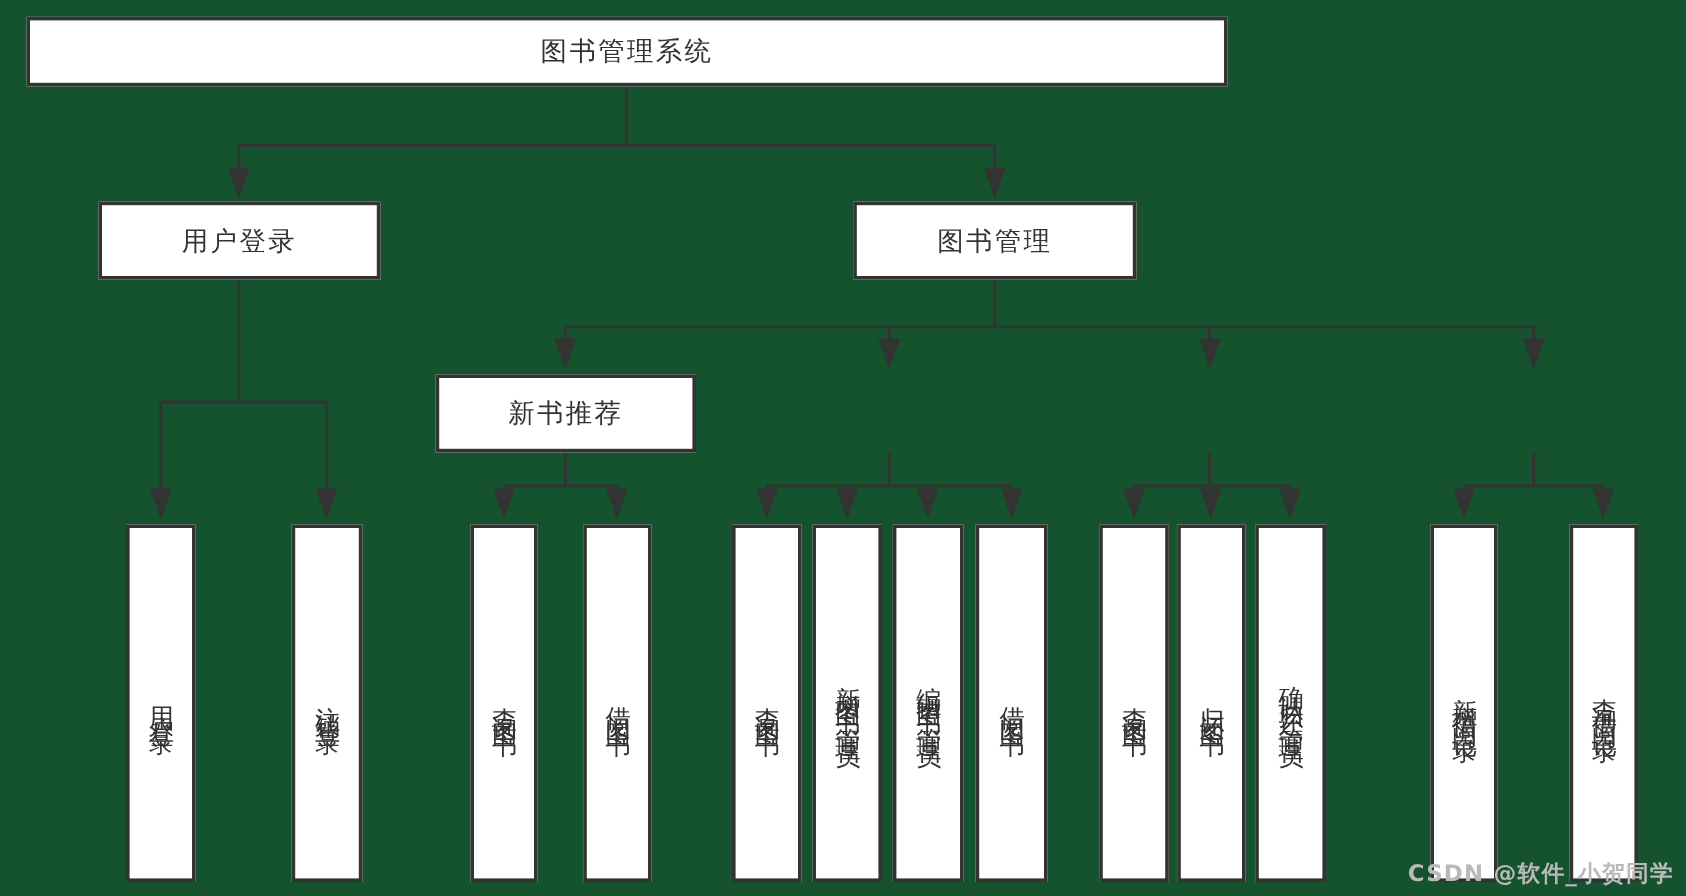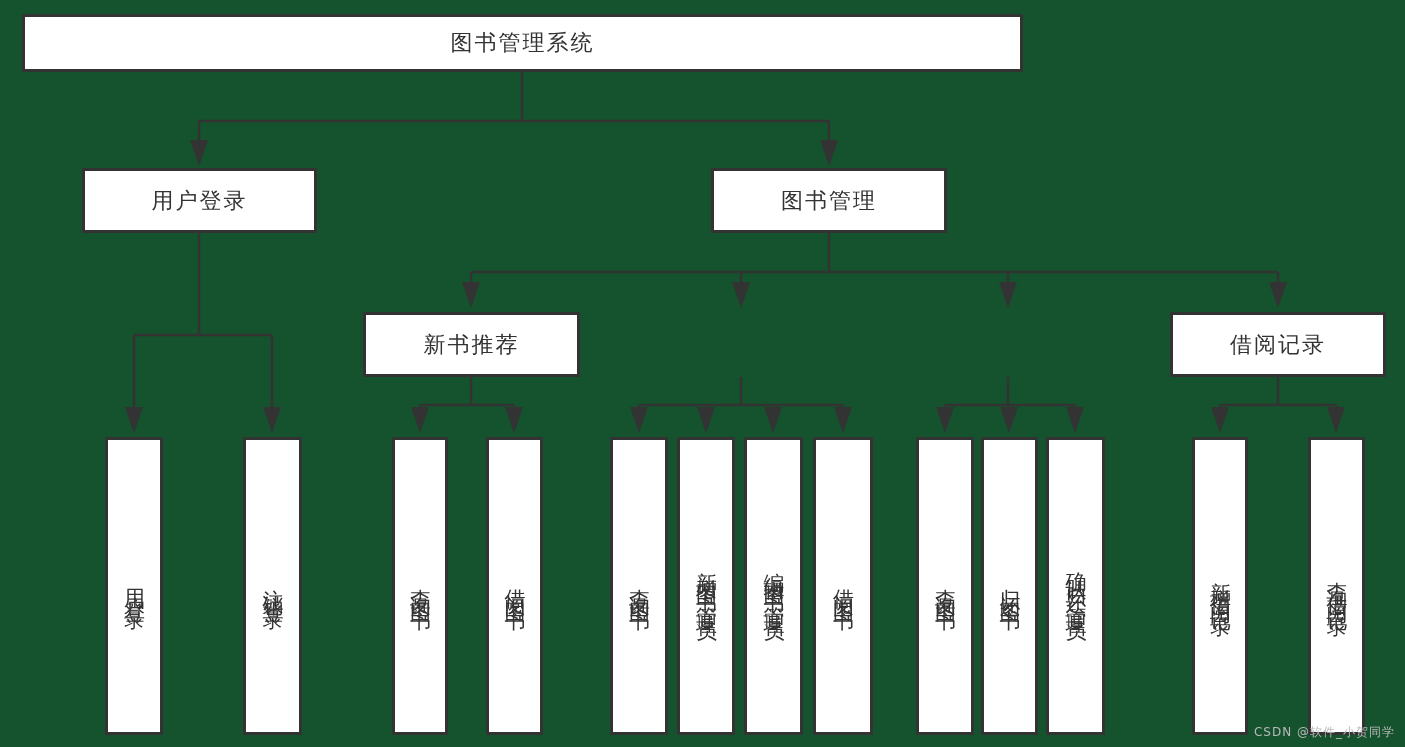--- a/index.html
+++ b/index.html
@@ -29,24 +29,25 @@
   .node.v span{
     writing-mode:vertical-rl;
     font-size:21px;
     letter-spacing:7px;
     line-height:1;
   }
   .watermark{
     position:absolute;
     right:10px;
     bottom:6px;
-    font-size:12px;
+    font-size:19px;
     color:#b9b9b9;
     letter-spacing:1px;
     white-space:nowrap;
+    font-weight:bold;
   }
 </style>
 </head>
 <body>
 
 <div class="canvas">
 
   <svg class="wires" width="1405" height="747" viewBox="0 0 1405 747">
     <g stroke="#333333" stroke-width="2.5" fill="none">
       <path d="M522,72 V121 M199,121 H829 M199,233 V335 M134,335 H272 M829,233 V272 M471,272 H1278 M471,377 V405 M420,405 H514 M741,377 V405 M639,405 H843 M1008,377 V405 M945,405 H1075 M1278,377 V405 M1220,405 H1336"></path>
@@ -81,23 +82,20 @@
 
   <div class="node h" style="left:82px;top:168px;width:235px;height:65px">
     <span>用户登录</span>
   </div>
   <div class="node h" style="left:363px;top:312px;width:217px;height:65px">
     <span>新书推荐</span>
   </div>
 
   <div class="node h" style="left:711px;top:168px;width:236px;height:65px">
     <span>图书管理</span>
-  </div>
-  <div class="node h" style="left:1170px;top:312px;width:216px;height:65px">
-    <span>借阅记录</span>
   </div>
 
   <div class="node v" style="left:105px;top:437px;width:58px;height:298px">
     <span>用户登录</span>
   </div>
   <div class="node v" style="left:243px;top:437px;width:59px;height:298px">
     <span>注销登录</span>
   </div>
 
   <div class="node v" style="left:392px;top:437px;width:56px;height:298px">

